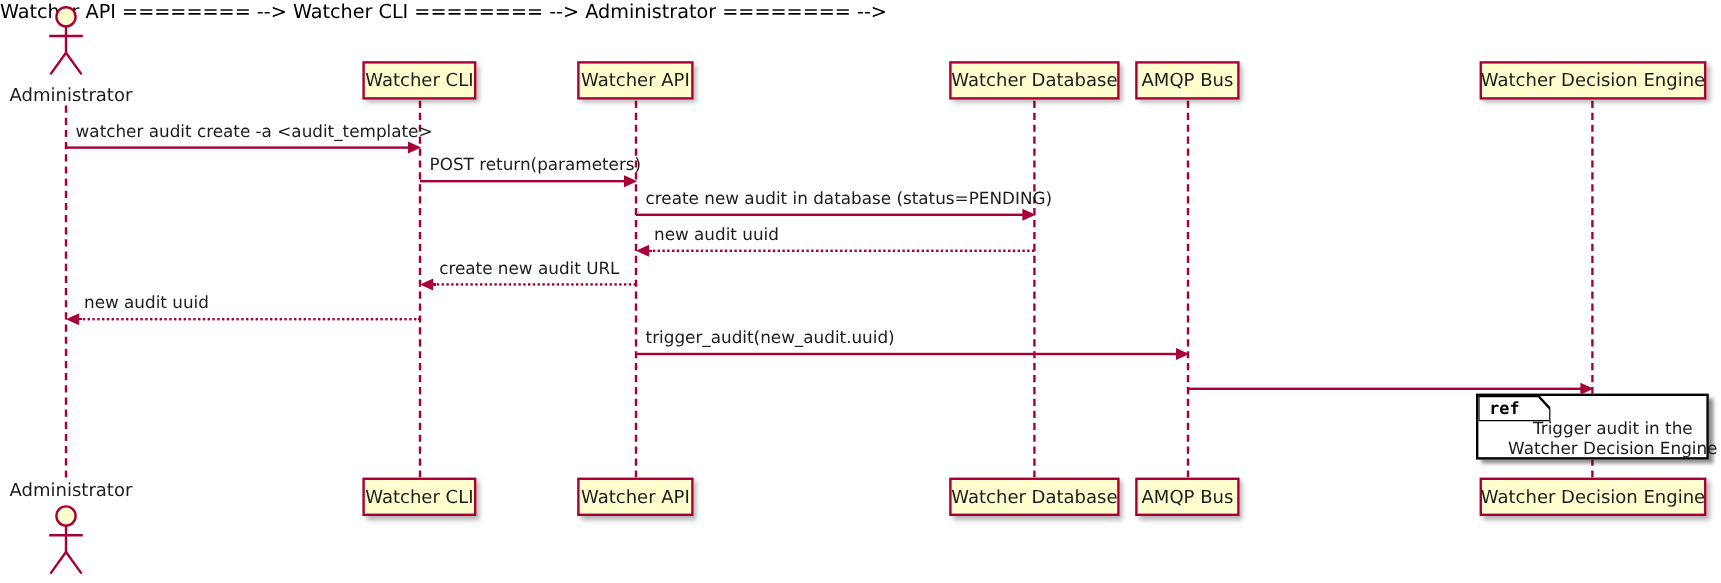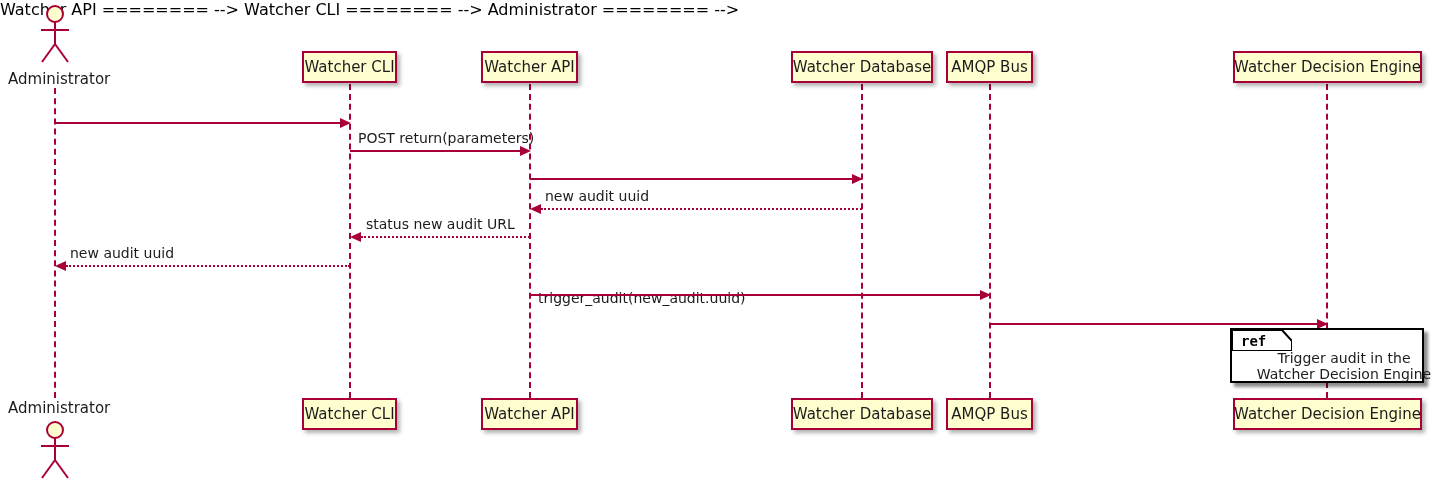--- a/index.html
+++ b/index.html
@@ -114,49 +114,51 @@
     <span>Watcher Database</span>
   </div>
   <div class="participant" style="left:946px;top:51px;width:87px;height:32px;">
     <span>AMQP Bus</span>
   </div>
   <div class="participant" style="left:1233px;top:51px;width:189px;height:32px;">
     <span>Watcher Decision Engine</span>
   </div>
 
   
+  <div class="msg-label" style="left:63px;top:103px;">watcher audit create -a &lt;audit_template&gt;</div>
   <div class="msg-line" style="left:55px;top:122px;width:288px;"></div>
   <div class="arrowhead right" style="left:340px;top:118px;"></div>
 
   
   <div class="msg-label" style="left:358px;top:131px;">POST return(parameters)</div>
   <div class="msg-line" style="left:350px;top:150px;width:173px;"></div>
   <div class="arrowhead right" style="left:520px;top:146px;"></div>
 
   
+  <div class="msg-label" style="left:538px;top:159px;">create new audit in database (status=PENDING)</div>
   <div class="msg-line" style="left:530px;top:178px;width:325px;"></div>
   <div class="arrowhead right" style="left:852px;top:174px;"></div>
 
    Watcher API ======== --&gt;
   <div class="msg-label" style="left:545px;top:189px;">new audit uuid</div>
   <div class="msg-line dotted" style="left:541px;top:208px;width:321px;"></div>
   <div class="arrowhead left" style="left:530px;top:204px;"></div>
 
    Watcher CLI ======== --&gt;
-  <div class="msg-label" style="left:366px;top:217px;">status new audit URL</div>
+  <div class="msg-label" style="left:366px;top:217px;">create new audit URL</div>
   <div class="msg-line dotted" style="left:361px;top:236px;width:169px;"></div>
   <div class="arrowhead left" style="left:350px;top:232px;"></div>
 
    Administrator ======== --&gt;
   <div class="msg-label" style="left:70px;top:246px;">new audit uuid</div>
   <div class="msg-line dotted" style="left:66px;top:265px;width:284px;"></div>
   <div class="arrowhead left" style="left:55px;top:261px;"></div>
 
   
-  <div class="msg-label" style="left:538px;top:275px;margin-top:16px;">trigger_audit(new_audit.uuid)</div>
+  <div class="msg-label" style="left:538px;top:275px;">trigger_audit(new_audit.uuid)</div>
   <div class="msg-line" style="left:530px;top:294px;width:453px;"></div>
   <div class="arrowhead right" style="left:980px;top:290px;"></div>
 
   
   <div class="msg-line" style="left:990px;top:323px;width:330px;"></div>
   <div class="arrowhead right" style="left:1317px;top:319px;"></div>
 
   
   <div class="ref-box" style="left:1230px;top:328px;width:194px;height:55px;">
   </div>

